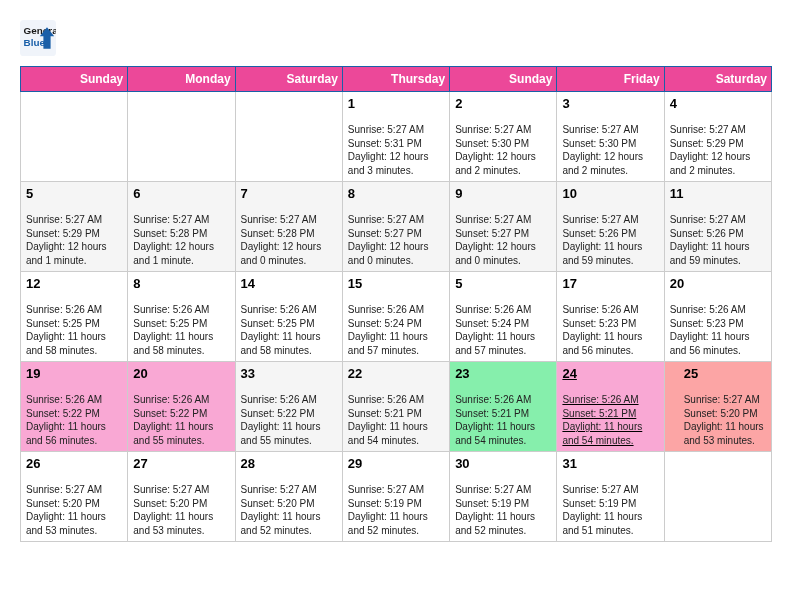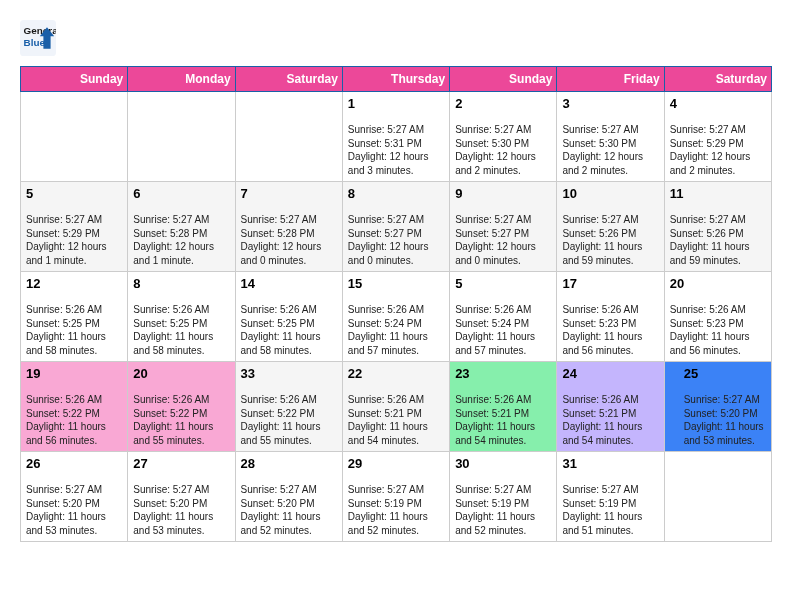--- a/index.html
+++ b/index.html
@@ -252,27 +252,27 @@
             <div class="day-info">Sunrise: 5:26 AM
 Sunset: 5:21 PM
 Daylight: 11 hours and 54 minutes.</div>
           </td>
           <td style="background: #86efac;">
             <span class="day-num">23</span>
             <div class="day-info">Sunrise: 5:26 AM
 Sunset: 5:21 PM
 Daylight: 11 hours and 54 minutes.</div>
           </td>
-          <td style="background: #c4b5fd;">
+          <td style="background: #f9a8d4; text-decoration: underline;">
             <span class="day-num">24</span>
             <div class="day-info">Sunrise: 5:26 AM
 Sunset: 5:21 PM
 Daylight: 11 hours and 54 minutes.</div>
           </td>
-          <td style="background: #3b82f6; padding-left: 19px;">
+          <td style="background: #fca5a5; padding-left: 19px;">
             <span class="day-num">25</span>
             <div class="day-info">Sunrise: 5:27 AM
 Sunset: 5:20 PM
 Daylight: 11 hours and 53 minutes.</div>
           </td>
         </tr>
         <tr>
           <td>
             <span class="day-num">26</span>
             <div class="day-info">Sunrise: 5:27 AM

